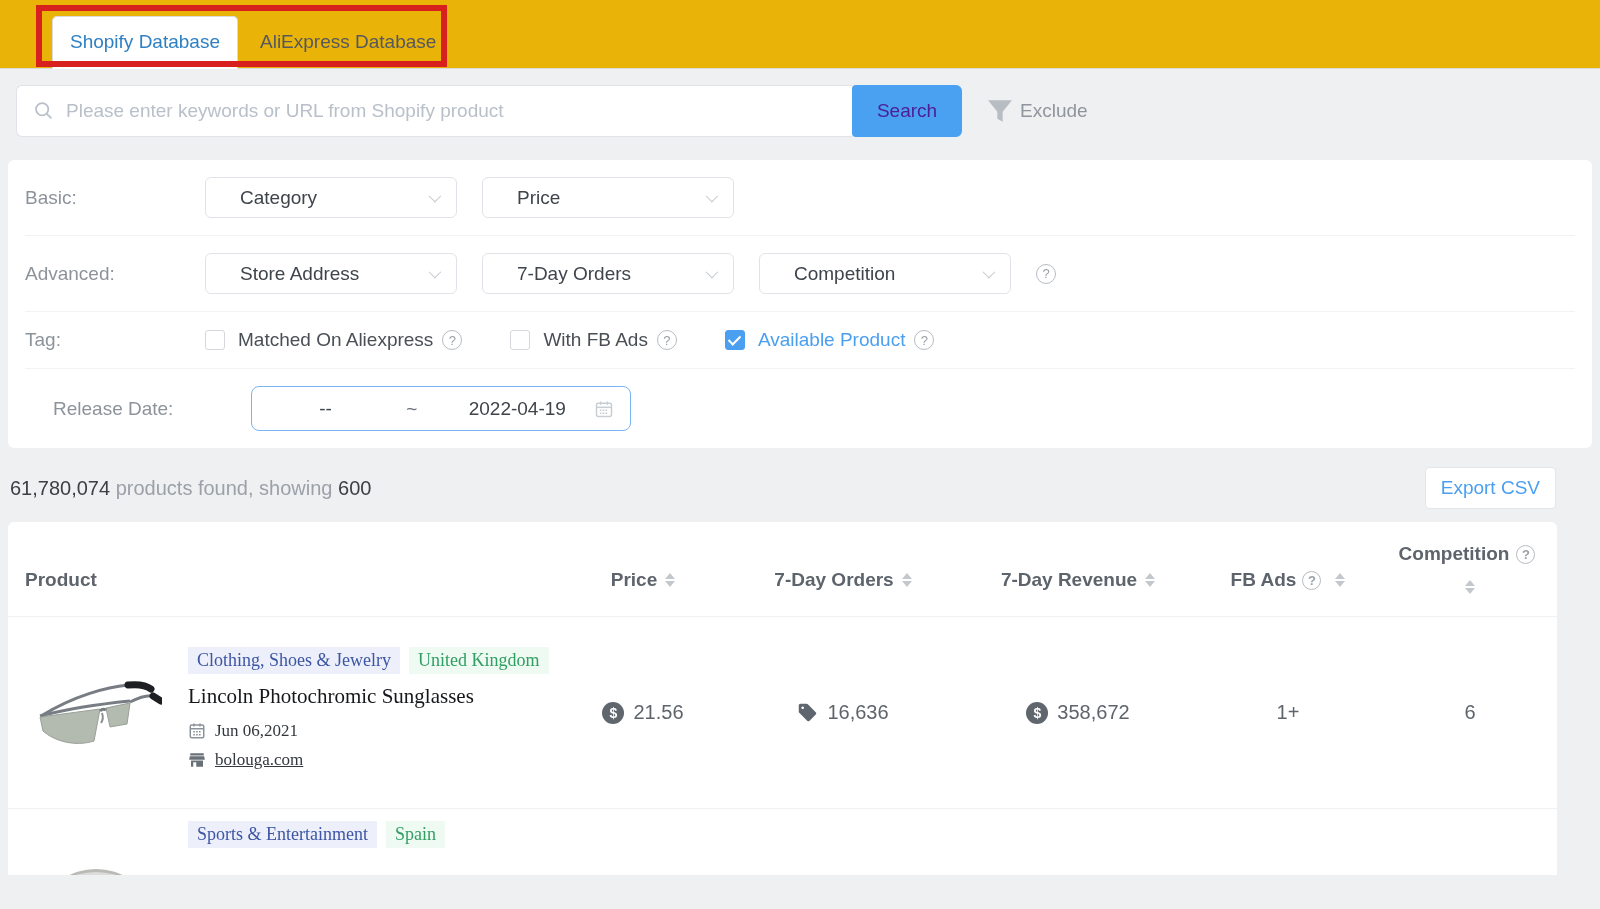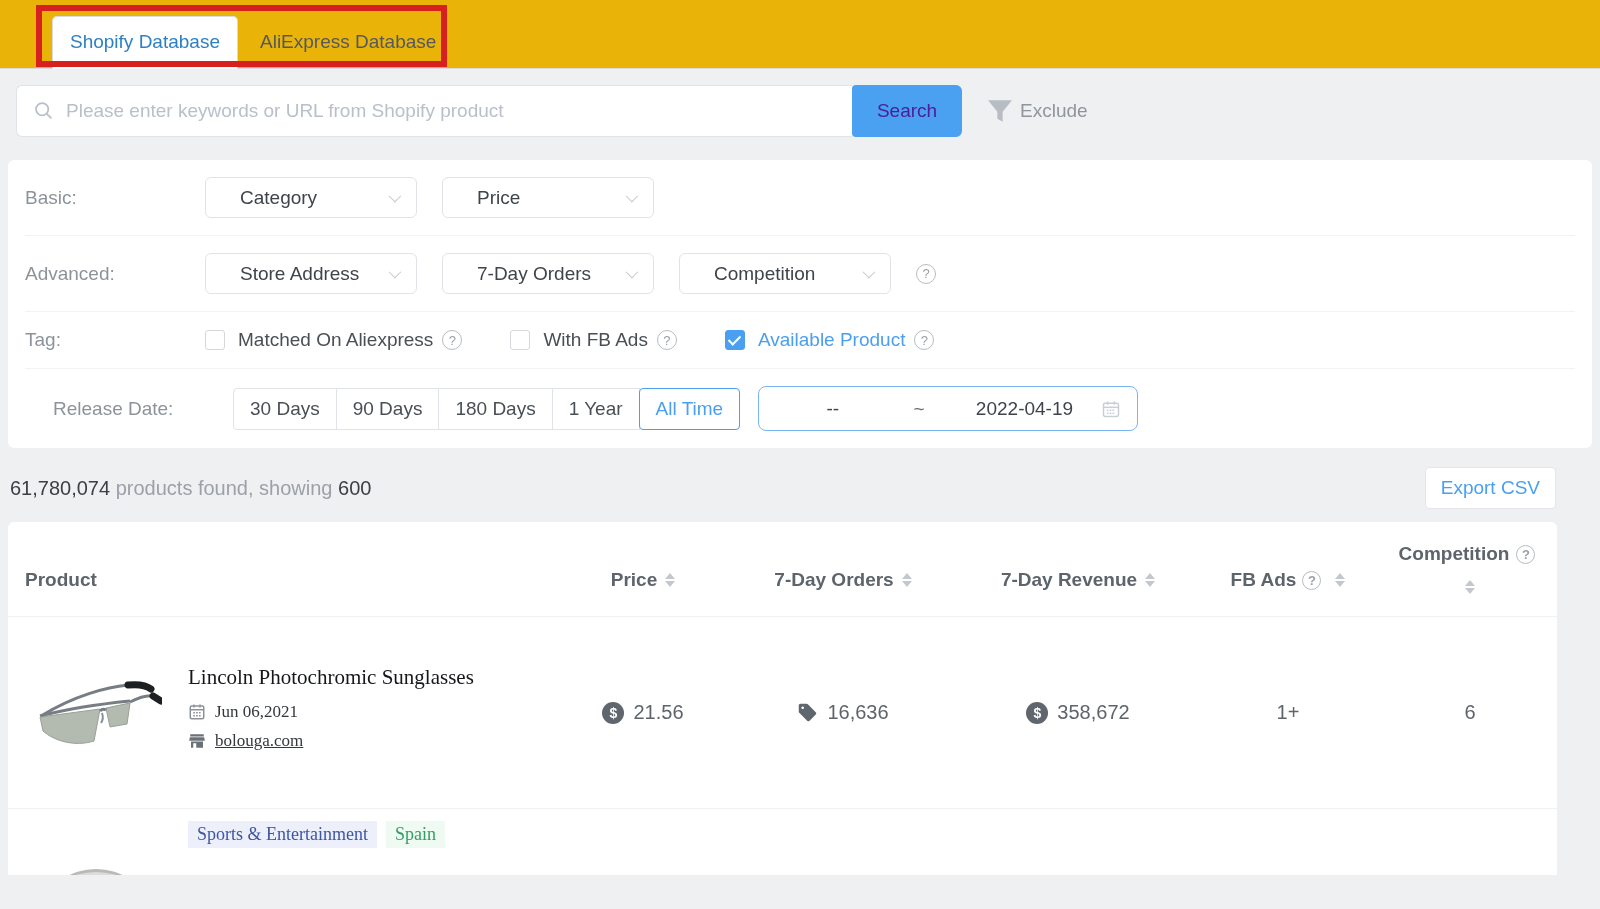--- a/index.html
+++ b/index.html
@@ -43,21 +43,21 @@
   }
   .exclude { display:flex; align-items:center; margin-left:22px; cursor:pointer; }
   .exclude-label { font-size:19px; color:#8f959c; margin-left:4px; }
 
   
   .filter-card { margin:23px 8px 0; background:#fff; border-radius:6px; padding:0 17px; }
   .filter-row { display:flex; align-items:center; padding:17px 0; border-bottom:1px solid #f2f3f6; }
   .filter-row:last-child { border-bottom:none;margin-left:28px; }
   .filter-label { width:180px; font-size:19px; color:#8d939b; flex-shrink:0; }
   .dropdown {
-    width:212px; height:41px; border:1px solid #e0e3e8; border-radius:6px;
+    width:252px; height:41px; border:1px solid #e0e3e8; border-radius:6px;
     display:flex; align-items:center; justify-content:space-between;
     padding:0 18px 0 34px; margin-right:25px; cursor:pointer; background:#fff;
   }
   .dropdown span { font-size:19px; color:#3f444b; }
   .chev { width:9px; height:9px; border-right:1.6px solid #c3c9cf; border-bottom:1.6px solid #c3c9cf; transform:rotate(45deg) translateY(-2px); }
   .qicon {
     display:inline-flex; width:20px; height:20px; border:1.5px solid #b6bcc3; border-radius:50%;
     align-items:center; justify-content:center; color:#9aa0a7; flex-shrink:0;
   }
   .qicon::after { content:"?"; font-size:13px; line-height:1; }
@@ -213,27 +213,20 @@
     </div>
     <div class="tag-group active">
       <span class="checkbox checked"></span>
       <span class="tag-label">Available Product</span>
       <span class="qicon"></span>
     </div>
   </div>
 
   <div class="filter-row">
     <div class="filter-label">Release Date:</div>
-    <div class="seg-group">
-      <div class="seg">30 Days</div>
-      <div class="seg">90 Days</div>
-      <div class="seg">180 Days</div>
-      <div class="seg">1 Year</div>
-      <div class="seg active">All Time</div>
-    </div>
     <div class="date-range">
       <span class="date-start">--</span>
       <span class="date-sep">~</span>
       <span class="date-end">2022-04-19</span>
       <svg width="20" height="20" viewBox="0 0 24 24" fill="none" stroke="#c8ced4" stroke-width="1.8">
         <rect x="3" y="5" width="18" height="16" rx="2"></rect>
           <line x1="3" y1="10" x2="21" y2="10"></line>
         <line x1="8" y1="3" x2="8" y2="7"></line>
           <line x1="16" y1="3" x2="16" y2="7"></line>
         <line x1="7" y1="13.5" x2="17" y2="13.5" stroke-dasharray="2 1.4"></line>
@@ -307,20 +300,24 @@
           <path d="M76 47 L100 42 L97 63 L80 66 Z" fill="#b3bbb1" stroke="#9aa098" stroke-width="1"></path>
           <path d="M70 50 Q73 47 76 49" stroke="#787d84" stroke-width="3" fill="none"></path>
           <path d="M72 52 Q74 58 71 62" stroke="#8a8f96" stroke-width="2" fill="none"></path>
           <path d="M11 55 C45 34,78 26,98 24" stroke="#787d84" stroke-width="3" fill="none"></path>
           <path d="M98 24 C108 23,116 24,121 28" stroke="#1d1f22" stroke-width="7" fill="none" stroke-linecap="round"></path>
           <path d="M100 41 C110 36,118 34,123 35" stroke="#787d84" stroke-width="3" fill="none"></path>
           <path d="M123 35 L131 40" stroke="#1d1f22" stroke-width="7" fill="none" stroke-linecap="round"></path>
         </svg>
       </div>
       <div class="prod-info">
+        <div class="badges">
+          <span class="badge cat">Clothing, Shoes &amp; Jewelry</span>
+          <span class="badge country">United Kingdom</span>
+        </div>
         <div class="prod-title">Lincoln Photochromic Sunglasses</div>
         <div class="meta">
           <svg width="18" height="18" viewBox="0 0 24 24" fill="none" stroke="#8d939b" stroke-width="2">
             <rect x="3" y="4" width="18" height="17" rx="2"></rect>
               <line x1="3" y1="9" x2="21" y2="9"></line>
             <line x1="8" y1="2" x2="8" y2="6"></line>
               <line x1="16" y1="2" x2="16" y2="6"></line>
             <line x1="7" y1="13" x2="17" y2="13" stroke-dasharray="2.2 1.6"></line>
               <line x1="7" y1="17" x2="17" y2="17" stroke-dasharray="2.2 1.6"></line>
           </svg>

